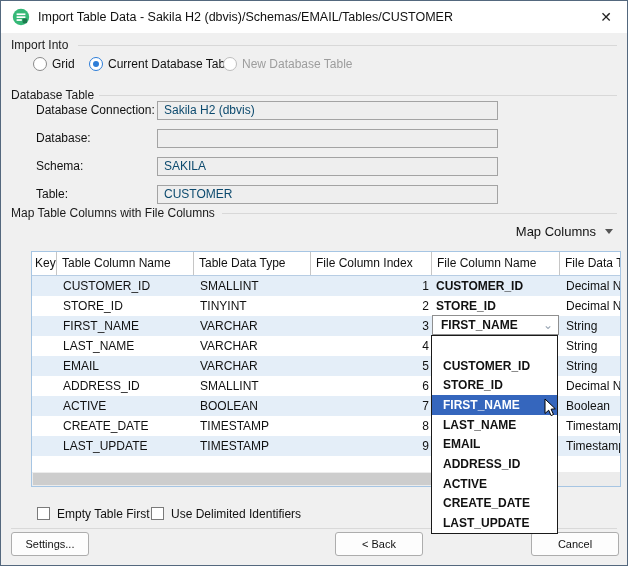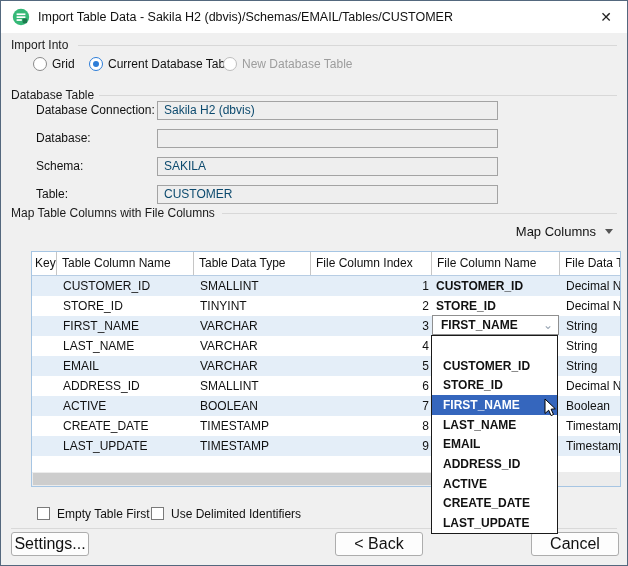--- a/index.html
+++ b/index.html
@@ -80,21 +80,21 @@
 
   
   .check-opt { position:absolute; top:505px; display:flex; align-items:center; gap:7px; height:15px; }
   .cb { width:13px; height:13px; background:#fff; border:1px solid #7a7a7a; }
   .check-opt span.txt { font-size:12px; color:#111; }
 
   .sep { position:absolute; left:10px; right:10px; top:527px; height:1px; background:#d9d9d9; }
 
   
   .btn { position:absolute; top:531px; height:24px; background:#fdfdfd; border:1px solid #adadad;
-         border-radius:3px; font-size:16px; font-family:"Liberation Sans",sans-serif; color:#111;
+         border-radius:3px; font-size:11px; font-family:"Liberation Sans",sans-serif; color:#111;
          text-align:center; }
   .b-settings { left:10px;  width:78px; }
   .b-back     { left:334px; width:88px; }
   .b-next     { left:429px; width:88px; }
   .b-cancel   { left:530px; width:88px; }
 </style>
 </head>
 <body>
 
 <div class="dlg">

